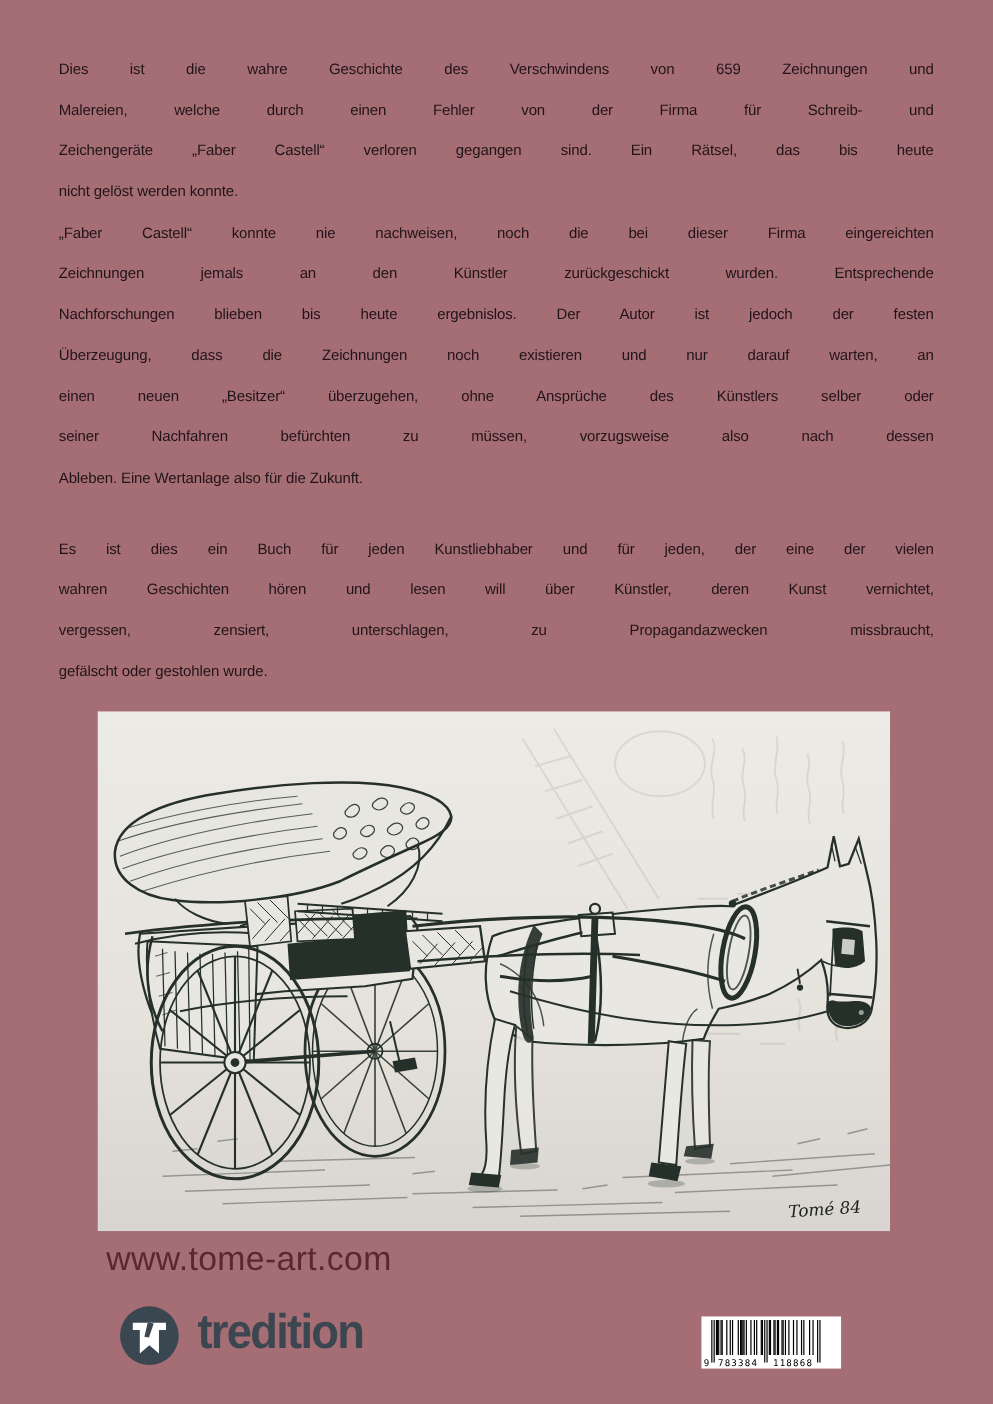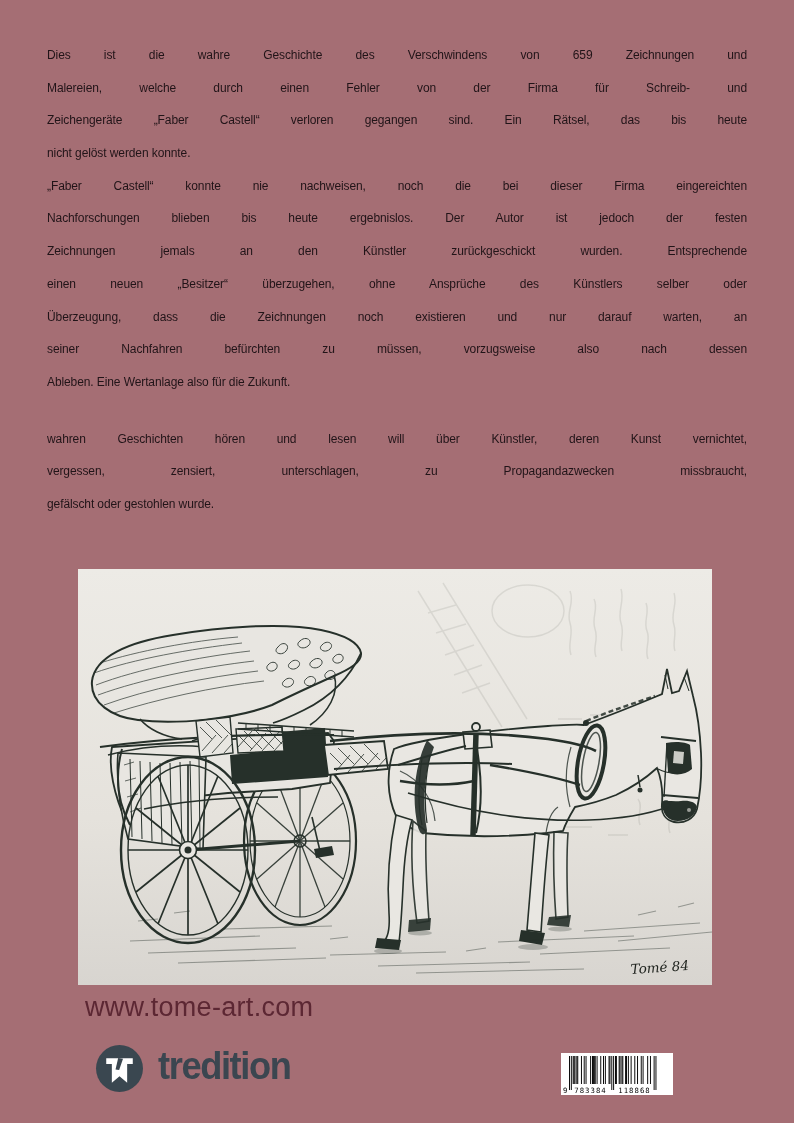--- a/index.html
+++ b/index.html
@@ -50,28 +50,29 @@
 
 <div class="blurb">
     <div class="para">
       <div class="line"><span>Dies ist die wahre Geschichte des Verschwindens von 659 Zeichnungen und</span></div>
       <div class="line"><span>Malereien, welche durch einen Fehler von der Firma für Schreib- und</span></div>
       <div class="line"><span>Zeichengeräte „</span><span class="seg-b">Faber Castell</span><span>“ verloren gegangen sind. Ein Rätsel, das bis heute</span></div>
       <div class="line last"><span>nicht gelöst werden konnte.</span></div>
     </div>
     <div class="para">
       <div class="line"><span>„</span><span class="seg-b">Faber Castell</span><span>“ konnte nie nachweisen, noch die bei dieser Firma eingereichten</span></div>
+      <div class="line"><span>Zeichnungen jemals an den Künstler zurückgeschickt wurden. Entsprechende</span></div>
       <div class="line"><span>Nachforschungen blieben bis heute ergebnislos. Der Autor ist jedoch der festen</span></div>
-      <div class="line"><span>Zeichnungen jemals an den Künstler zurückgeschickt wurden. Entsprechende</span></div>
+      <div class="line"><span>Überzeugung, dass die Zeichnungen noch existieren und nur darauf warten, an</span></div>
       <div class="line"><span>einen neuen „Besitzer“ überzugehen, ohne Ansprüche des Künstlers selber oder</span></div>
-      <div class="line"><span>Überzeugung, dass die Zeichnungen noch existieren und nur darauf warten, an</span></div>
       <div class="line"><span>seiner Nachfahren befürchten zu müssen, vorzugsweise also nach dessen</span></div>
       <div class="line last"><span>Ableben. Eine Wertanlage also für die Zukunft.</span></div>
     </div>
     <div class="para gap">
+      <div class="line"><span>Es ist dies ein Buch für jeden Kunstliebhaber und für jeden, der eine der vielen</span></div>
       <div class="line"><span>wahren Geschichten hören und lesen will über Künstler, deren Kunst vernichtet,</span></div>
       <div class="line"><span>vergessen, zensiert, unterschlagen, zu Propagandazwecken missbraucht,</span></div>
       <div class="line last"><span>gefälscht oder gestohlen wurde.</span></div>
     </div>
   </div>
 
 <div class="artwork">
   <svg viewBox="0 0 634 416">
     <defs>
       <linearGradient id="paperGrad" x1="0" y1="0" x2="0" y2="1">

